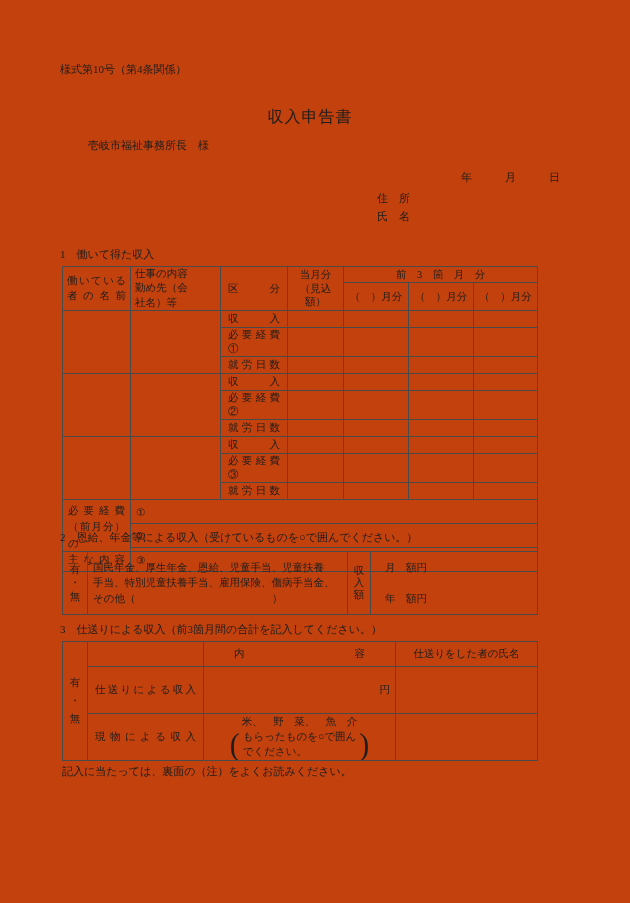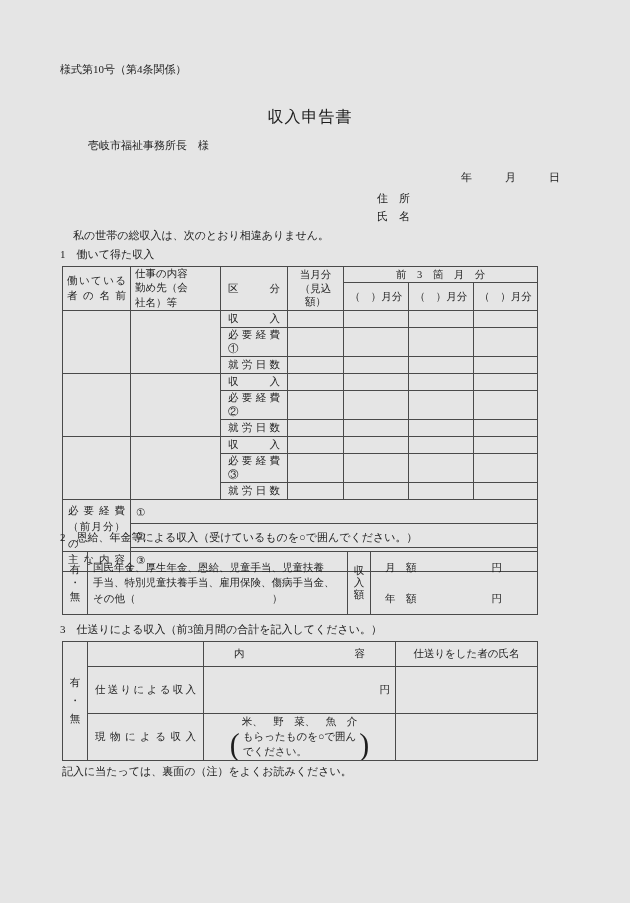--- a/index.html
+++ b/index.html
@@ -1,19 +1,19 @@
 <!DOCTYPE html>
 <html><head>
 <meta charset="utf-8">
 <style>
   html,body{margin:0;padding:0;}
   .page{
     position:relative;
     width:630px;height:903px;
-    background:#e5e5e5;
+    background:#c2410c;
     color:#1d1d1d;
     font-family:"Liberation Serif","DejaVu Serif",serif;
     font-size:11px;
     overflow:hidden;
   }
   .abs{position:absolute;}
   .center{text-align:center;}
   .pl{white-space:pre-line;}
   .jl{text-align:justify;text-align-last:justify;}
   .form-number{left:60px;top:62px;}
@@ -55,21 +55,21 @@
   .exp-label{font-size:10px;line-height:1.55;padding:0 3px;}
   .exp-item{padding-left:5px;}
   
   .t2{left:62px;top:551px;width:475px;}
   .t2 td{height:62px;}
   .yes-no{text-align:center;line-height:1.25;padding:0 2px;}
   .pension{line-height:15.5px;padding:0 7px;}
   .inc-amt{text-align:center;line-height:1.15;padding:0;}
   .amt-cell{padding:0;}
   .amounts{display:flex;flex-direction:column;justify-content:space-around;height:100%;}
-  .amount-row{display:flex;justify-content:space-between;padding:0 30px 0 9px;}
+  .amount-row{display:flex;justify-content:flex-start;padding:0 30px 0 9px;}
   
   .t3{left:62px;top:641px;width:475px;}
   .t3 tr.hr td{height:24px;}
   .t3 tr.r td{height:46px;}
   .t3 .yes-no3{line-height:1.7;}
   .t3 .hc{text-align:center;}
   .t3 .naiyo-h{text-align:justify;text-align-last:justify;padding:0 30px;}
   .t3 .rowlab{padding:0 7px;}
   .yen-right{text-align:right;padding-right:28px;}
   .in-kind{padding:2px 4px;text-align:center;}
@@ -82,21 +82,20 @@
 <body>
 
 <div class="page">
 
   <div class="abs form-number">様式第10号（第4条関係）</div>
   <div class="abs form-title center">収入申告書</div>
   <div class="abs addressee">壱岐市福祉事務所長　様</div>
   <div class="abs date-line">年　　　月　　　日</div>
   <div class="abs addr-label">住　所</div>
   <div class="abs name-label">氏　名</div>
-  <div class="abs declaration">私の世帯の総収入は、次のとおり相違ありません。</div>
 
   <div class="abs sec-heading s1h">1　働いて得た収入</div>
 
   <table class="t t1">
     <colgroup>
       <col style="width:68px">
         <col style="width:90px">
         <col style="width:67px">
       <col style="width:56px">
         <col style="width:65px">

